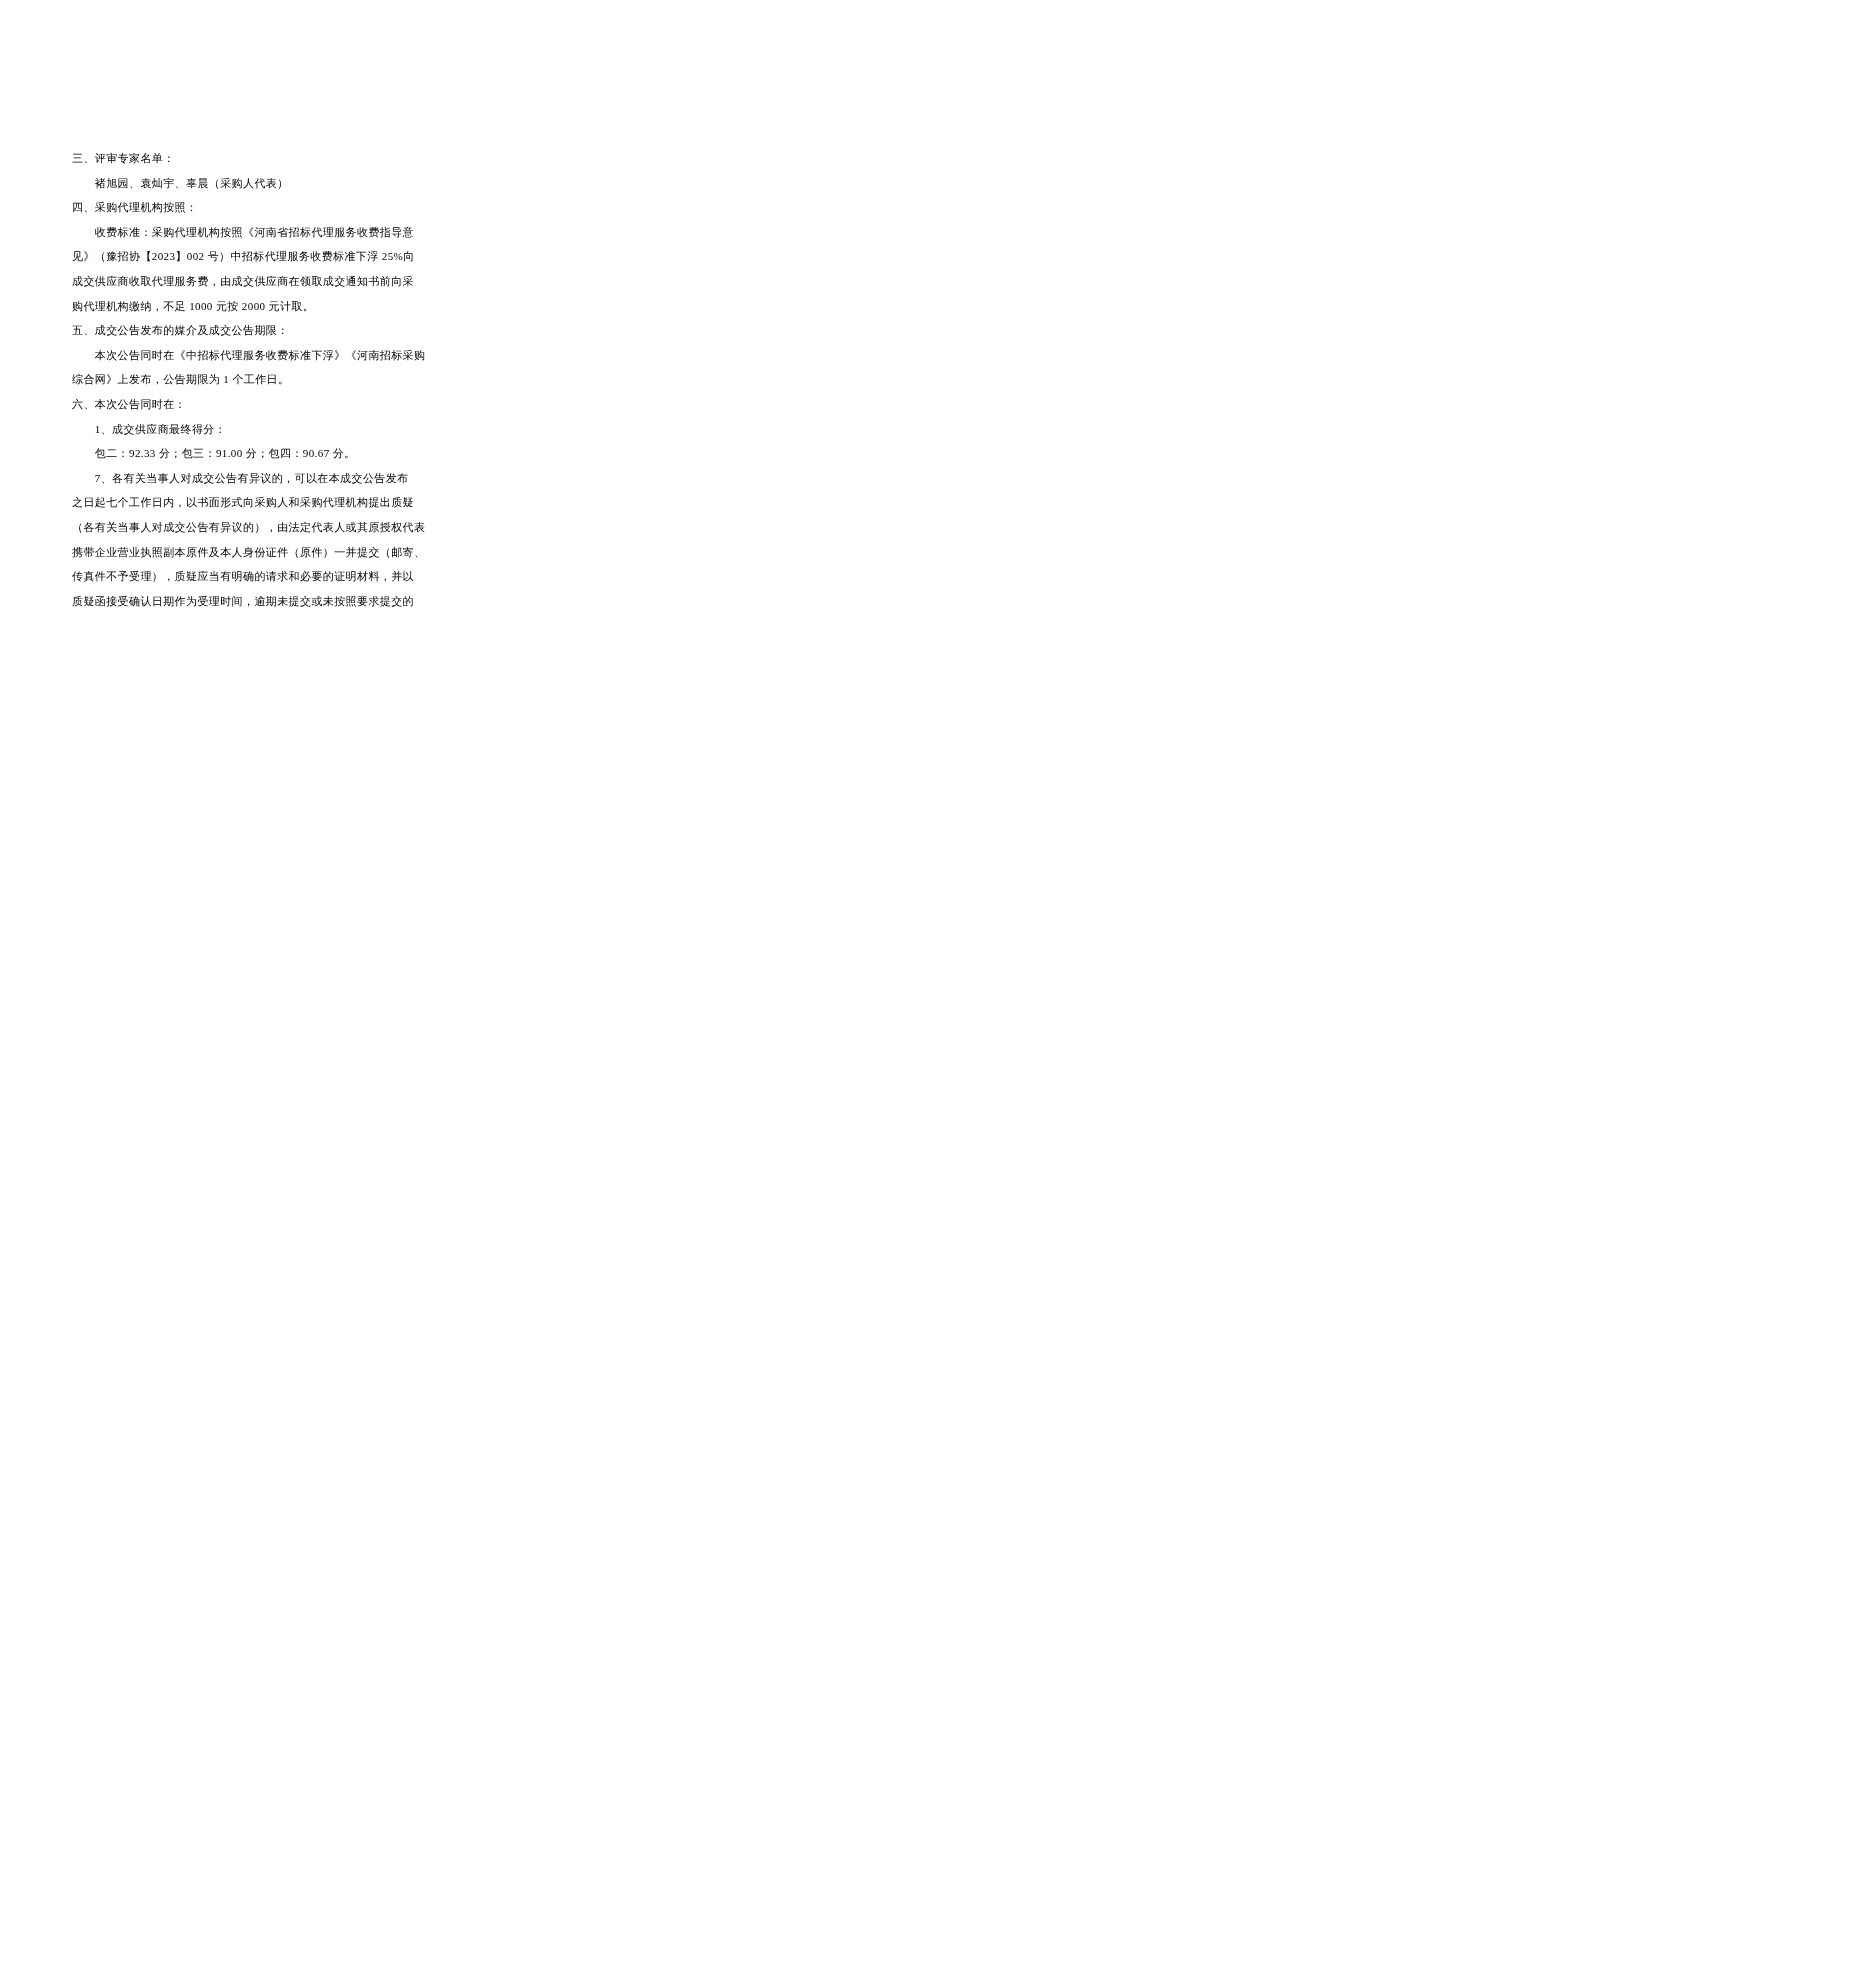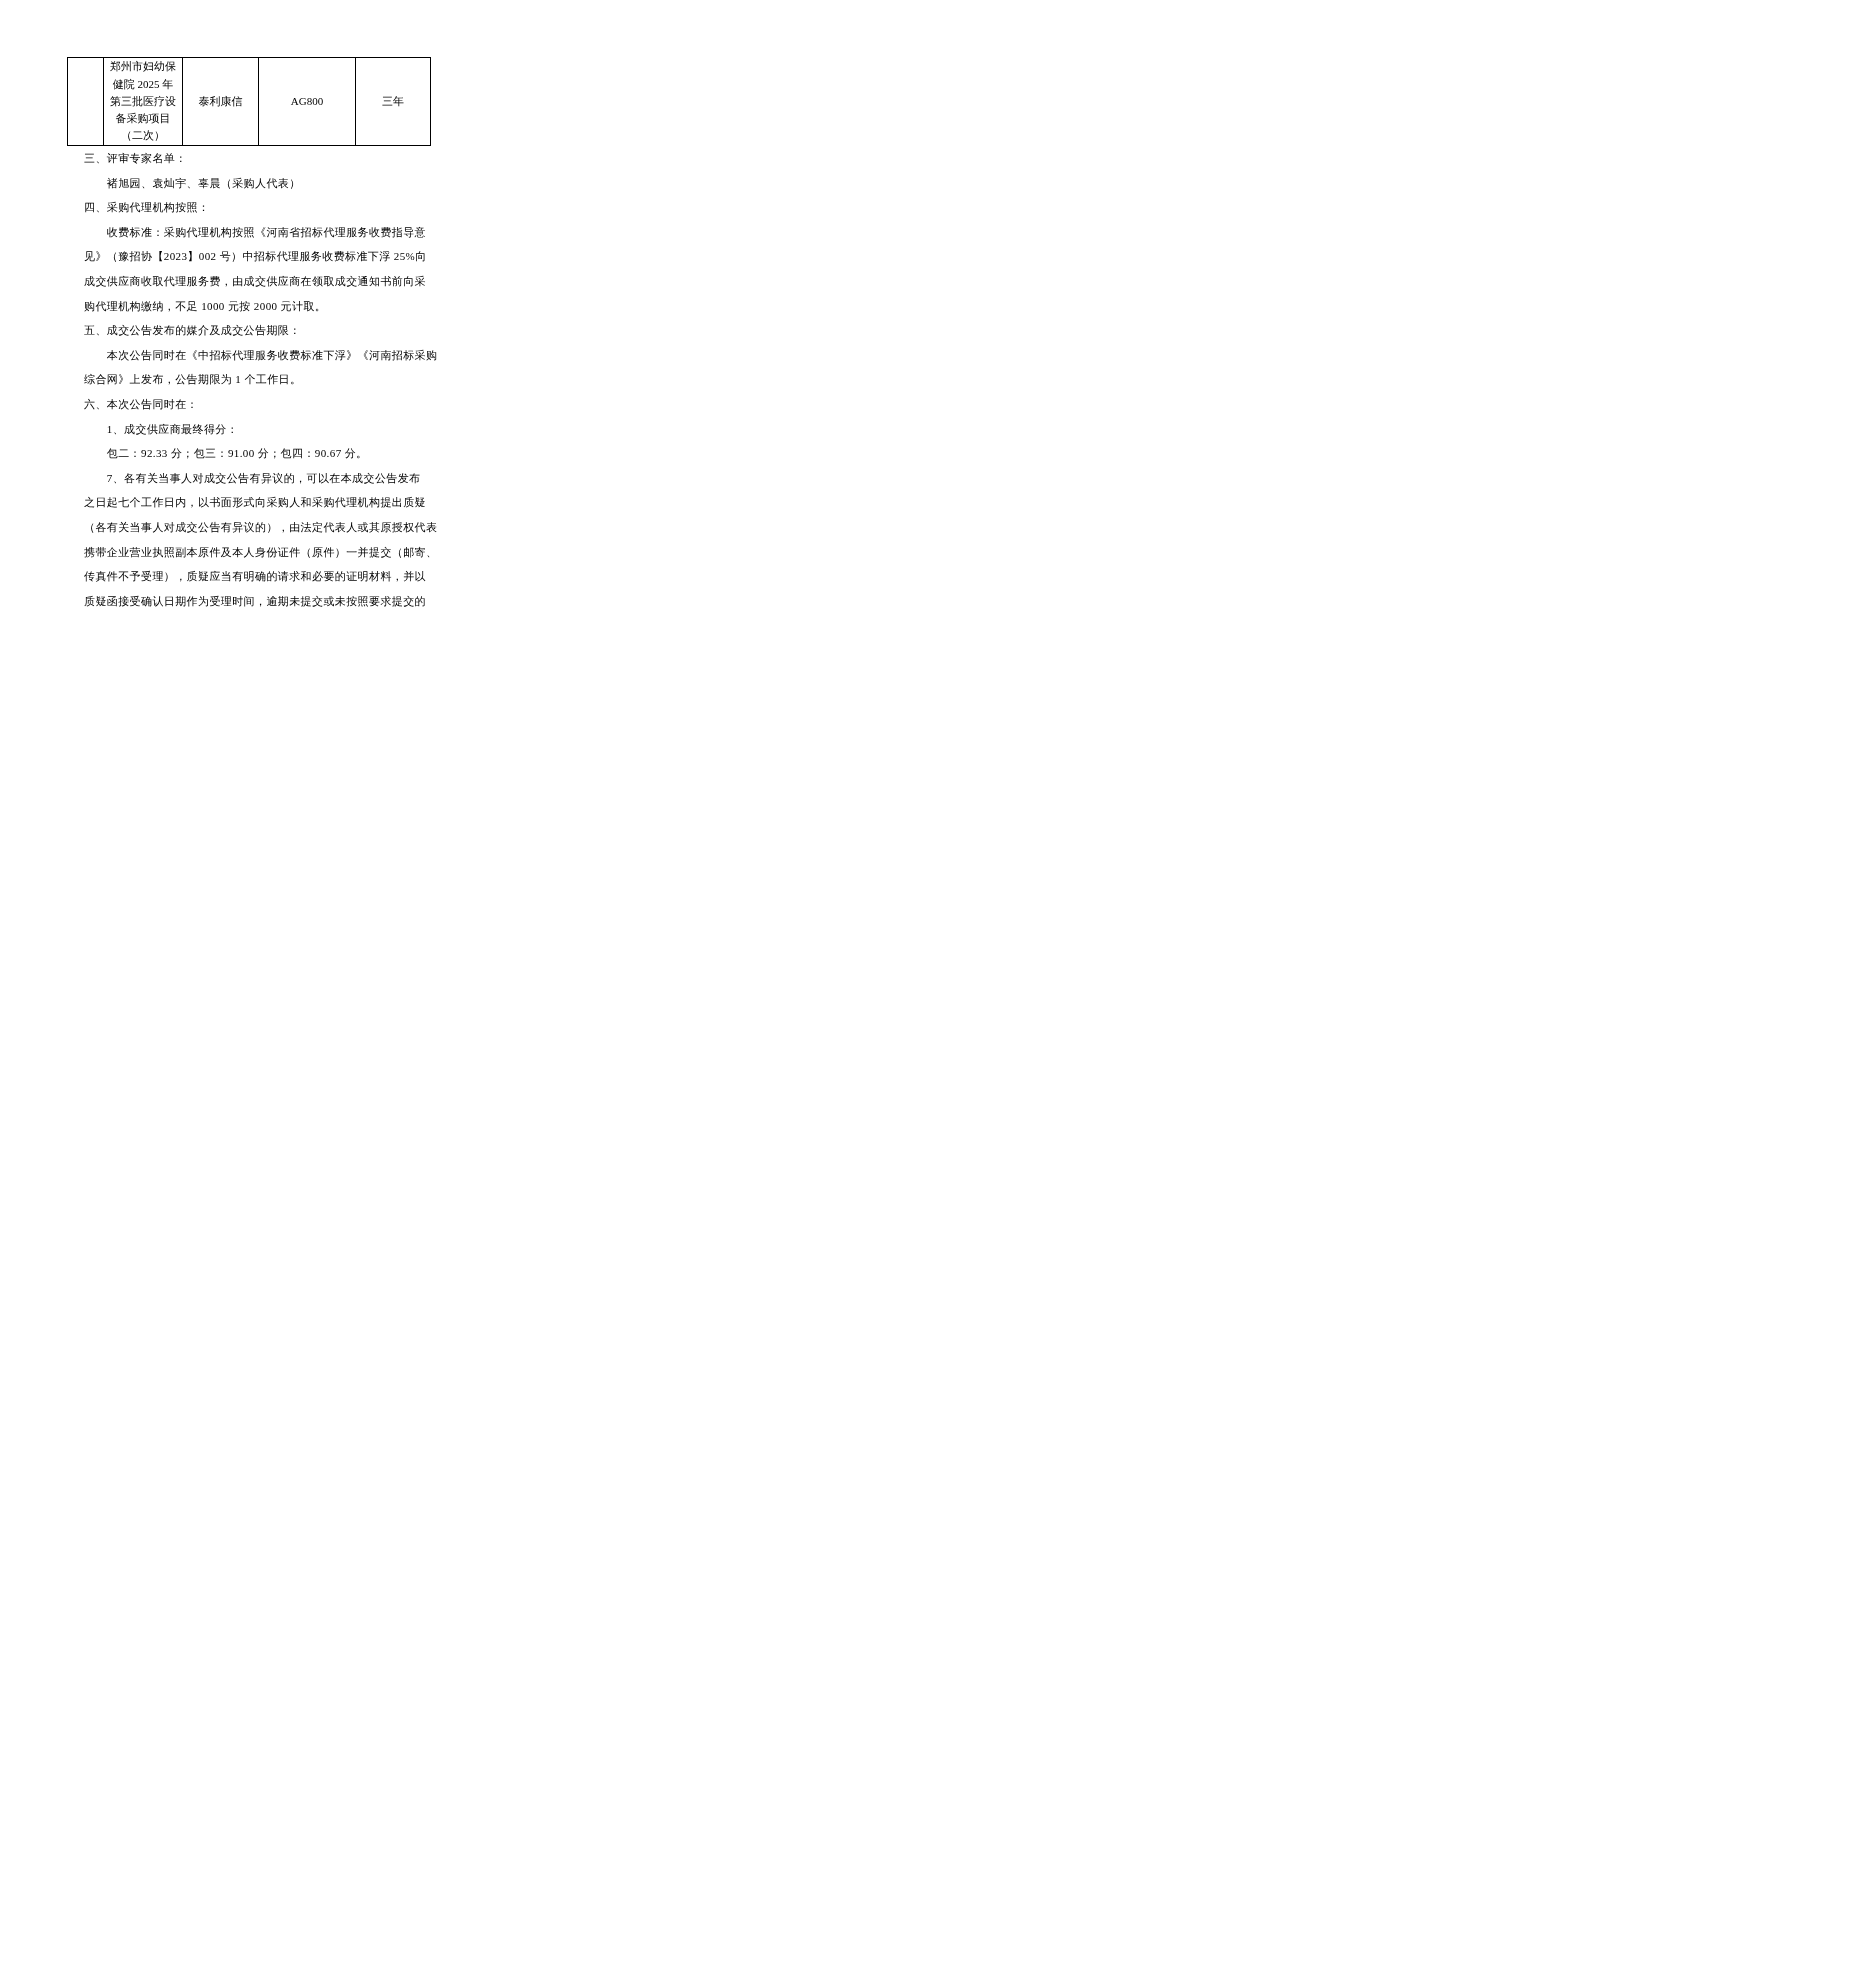--- a/index.html
+++ b/index.html
@@ -29,55 +29,37 @@
     border: 0.8px solid #000000;
     text-align: center;
     vertical-align: middle;
     font-size: 11px;
     line-height: 17.3px;
     padding: 0 3.5px;
     overflow: hidden;
   }
   .doc-lines {
     position: absolute;
-    left: 84px;
+    left: 72px;
     top: 146px;
     width: 338px;
   }
   .doc-line {
     height: 24.6px;
     line-height: 24.6px;
     font-size: 11px;
     letter-spacing: 0.4px;
     white-space: pre;
   }
 </style>
 </head>
 <body>
 
 <div class="page">
 
-  <table class="award-table">
-    <colgroup>
-      <col style="width:36px">
-      <col style="width:79px">
-      <col style="width:76px">
-      <col style="width:97px">
-      <col style="width:75px">
-    </colgroup>
-    <tbody>
-      <tr>
-        <td></td>
-        <td>郑州市妇幼保健院 2025 年第三批医疗设备采购项目（二次）</td>
-        <td>泰利康信</td>
-        <td>AG800</td>
-        <td>三年</td>
-      </tr>
-    </tbody>
-  </table>
 
   <div class="doc-lines">
     <div class="doc-line">三、评审专家名单：</div>
     <div class="doc-line">　　褚旭园、袁灿宇、辜晨（采购人代表）</div>
     <div class="doc-line">四、采购代理机构按照：</div>
     <div class="doc-line">　　收费标准：采购代理机构按照《河南省招标代理服务收费指导意</div>
     <div class="doc-line">见》（豫招协【2023】002 号）中招标代理服务收费标准下浮 25%向</div>
     <div class="doc-line">成交供应商收取代理服务费，由成交供应商在领取成交通知书前向采</div>
     <div class="doc-line">购代理机构缴纳，不足 1000 元按 2000 元计取。</div>
     <div class="doc-line">五、成交公告发布的媒介及成交公告期限：</div>

